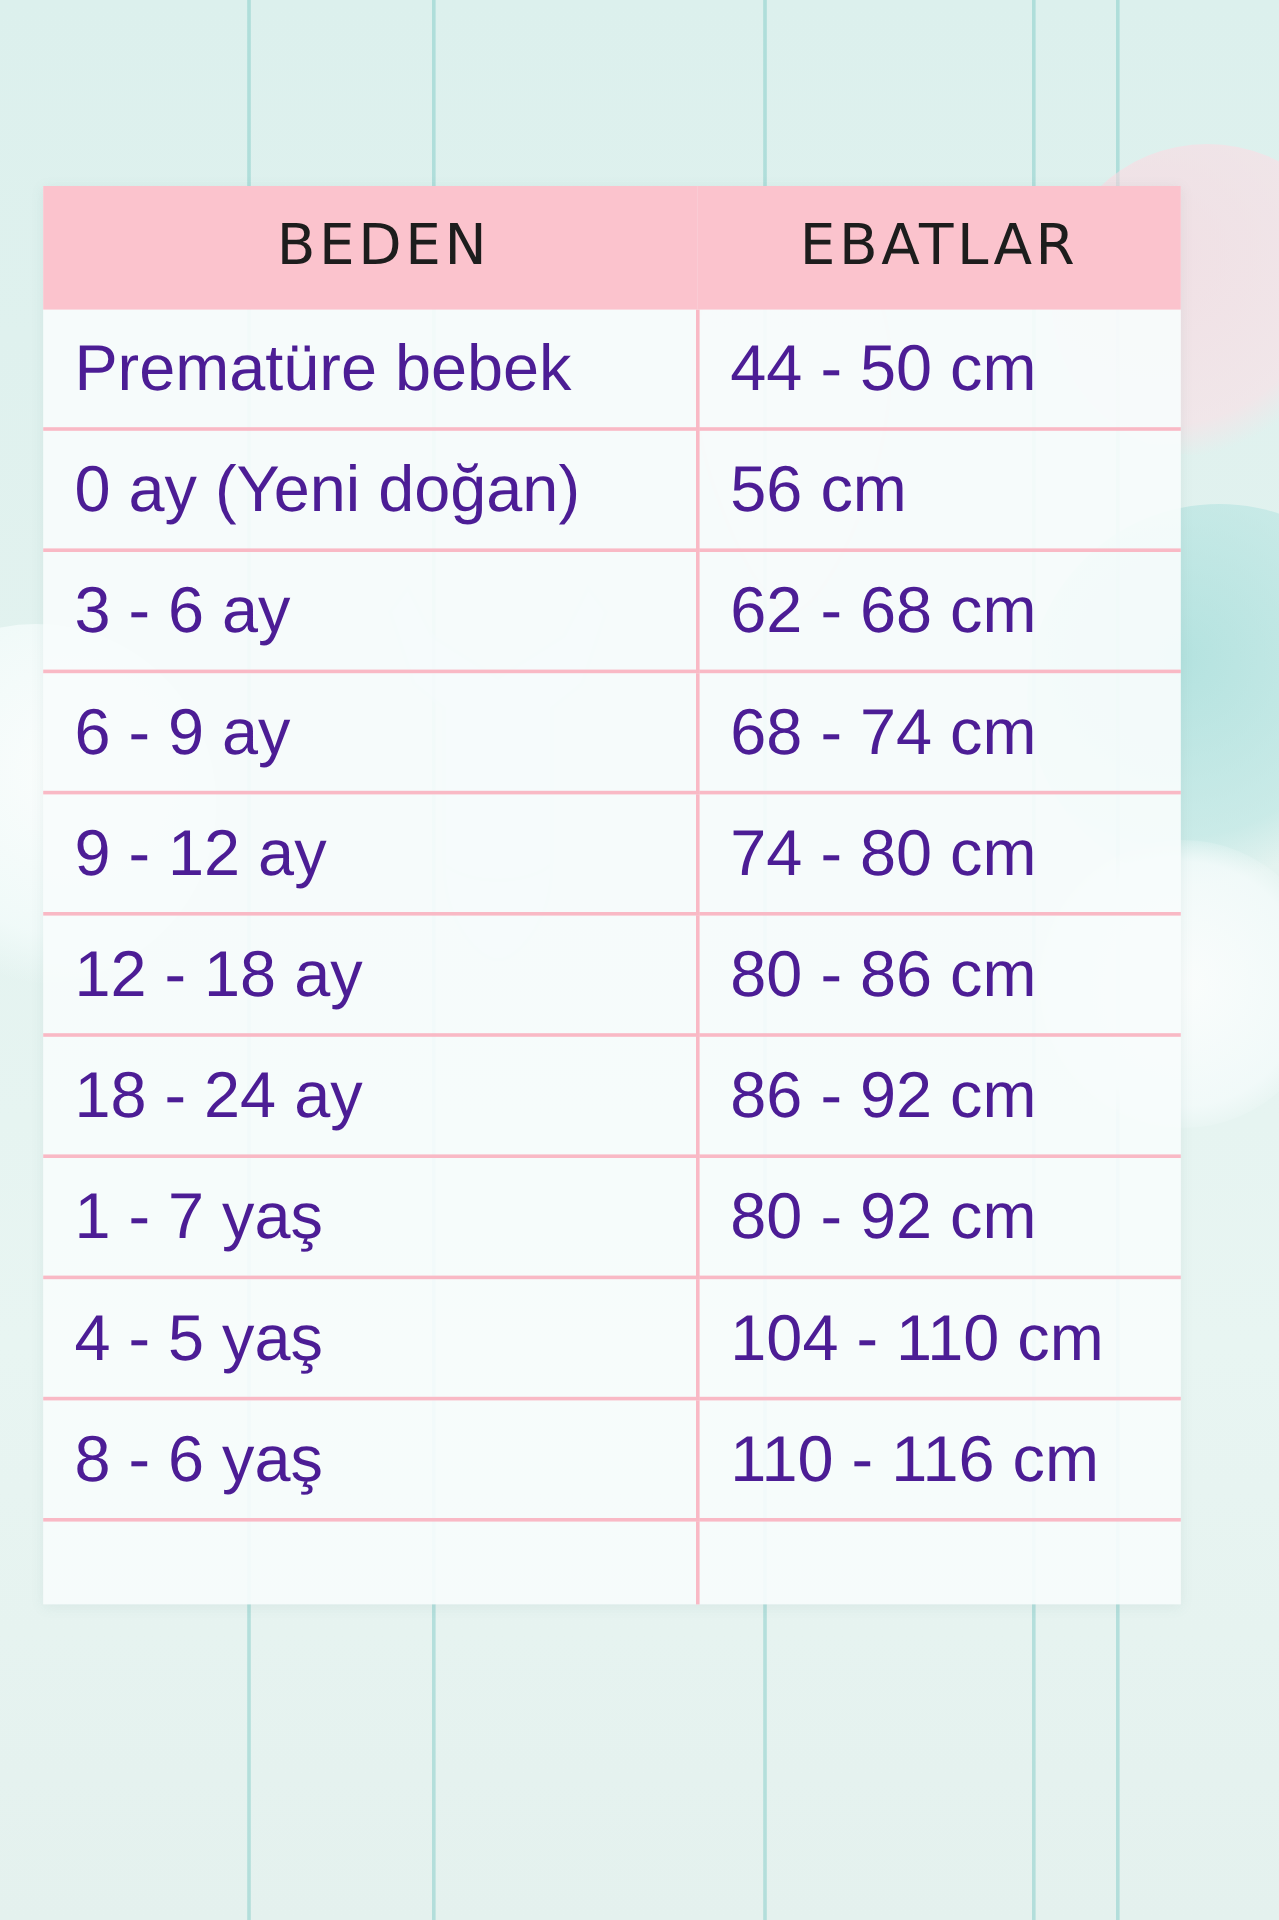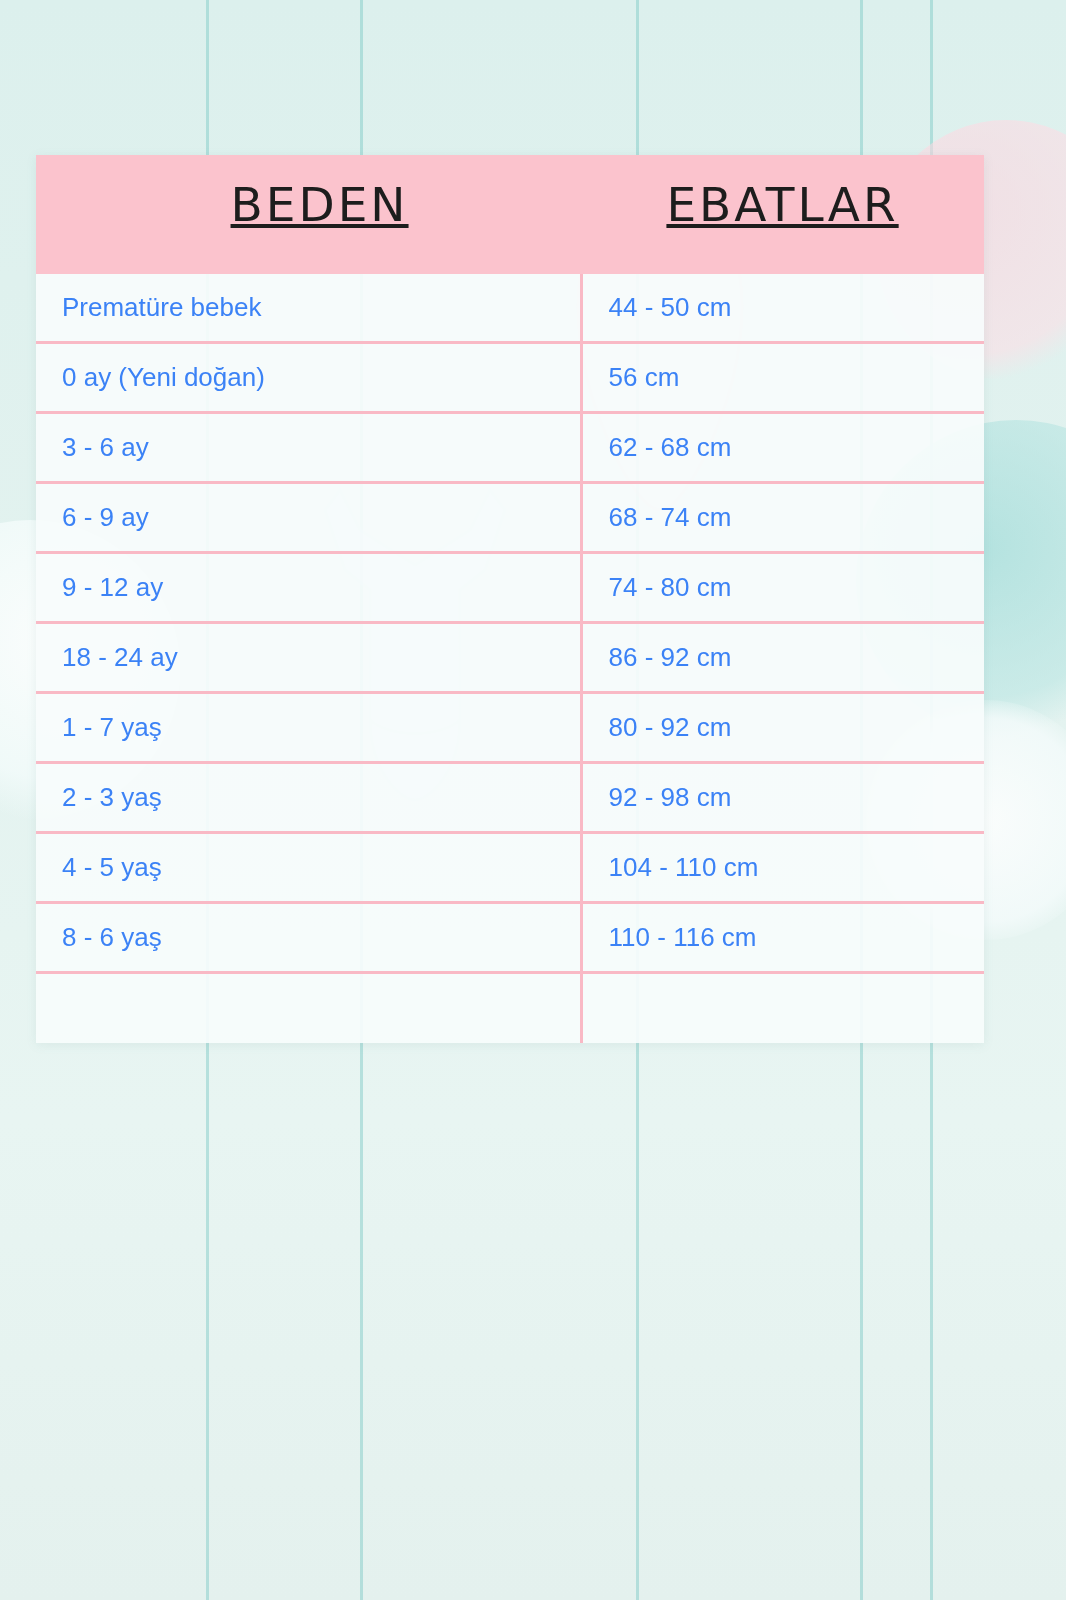--- a/index.html
+++ b/index.html
@@ -90,30 +90,29 @@
   .table col.c1 { width: 57.5%; }
   .table col.c2 { width: 42.5%; }
 
   thead th {
     background: #fbc3cd;
     color: #1d1d1d;
     font-family: "DejaVu Sans", sans-serif;
     font-weight: 400;
     font-size: 47px;
     letter-spacing: 3px;
-    padding: 22px 0 42px 0;
+    padding: 22px 0 26px 0;
     text-align: center;
     border: none;
-    text-decoration: underline;
   }
   thead th.head-left { padding-left: 22px; }
 
   tbody td {
-    font-size: 26px;
-    color: #3b82f6;
+    font-size: 54px;
+    color: #4c1d95;
     padding: 18px 26px;
     border-bottom: 3px solid #f9b9c5;
     background: transparent;
     white-space: nowrap;
   }
   tbody tr:last-child td { border-bottom: 3px solid #fbd3db; }
   tbody td.col-size {
     text-align: left;
     border-right: 3px solid #f9b9c5;
   }
@@ -182,30 +181,30 @@
       </tr>
       <tr>
         <td class="col-size">6 - 9 ay</td>
         <td class="col-dim">68 - 74 cm</td>
       </tr>
       <tr>
         <td class="col-size">9 - 12 ay</td>
         <td class="col-dim">74 - 80 cm</td>
       </tr>
       <tr>
+        <td class="col-size">12 - 18 ay</td>
+        <td class="col-dim">80 - 86 cm</td>
+      </tr>
+      <tr>
         <td class="col-size">18 - 24 ay</td>
         <td class="col-dim">86 - 92 cm</td>
       </tr>
       <tr>
         <td class="col-size">1 - 7 yaş</td>
         <td class="col-dim">80 - 92 cm</td>
-      </tr>
-      <tr>
-        <td class="col-size">2 - 3 yaş</td>
-        <td class="col-dim">92 - 98 cm</td>
       </tr>
       <tr>
         <td class="col-size">4 - 5 yaş</td>
         <td class="col-dim">104 - 110 cm</td>
       </tr>
       <tr>
         <td class="col-size">8 - 6 yaş</td>
         <td class="col-dim">110 - 116 cm</td>
       </tr>
       <tr class="spacer">

